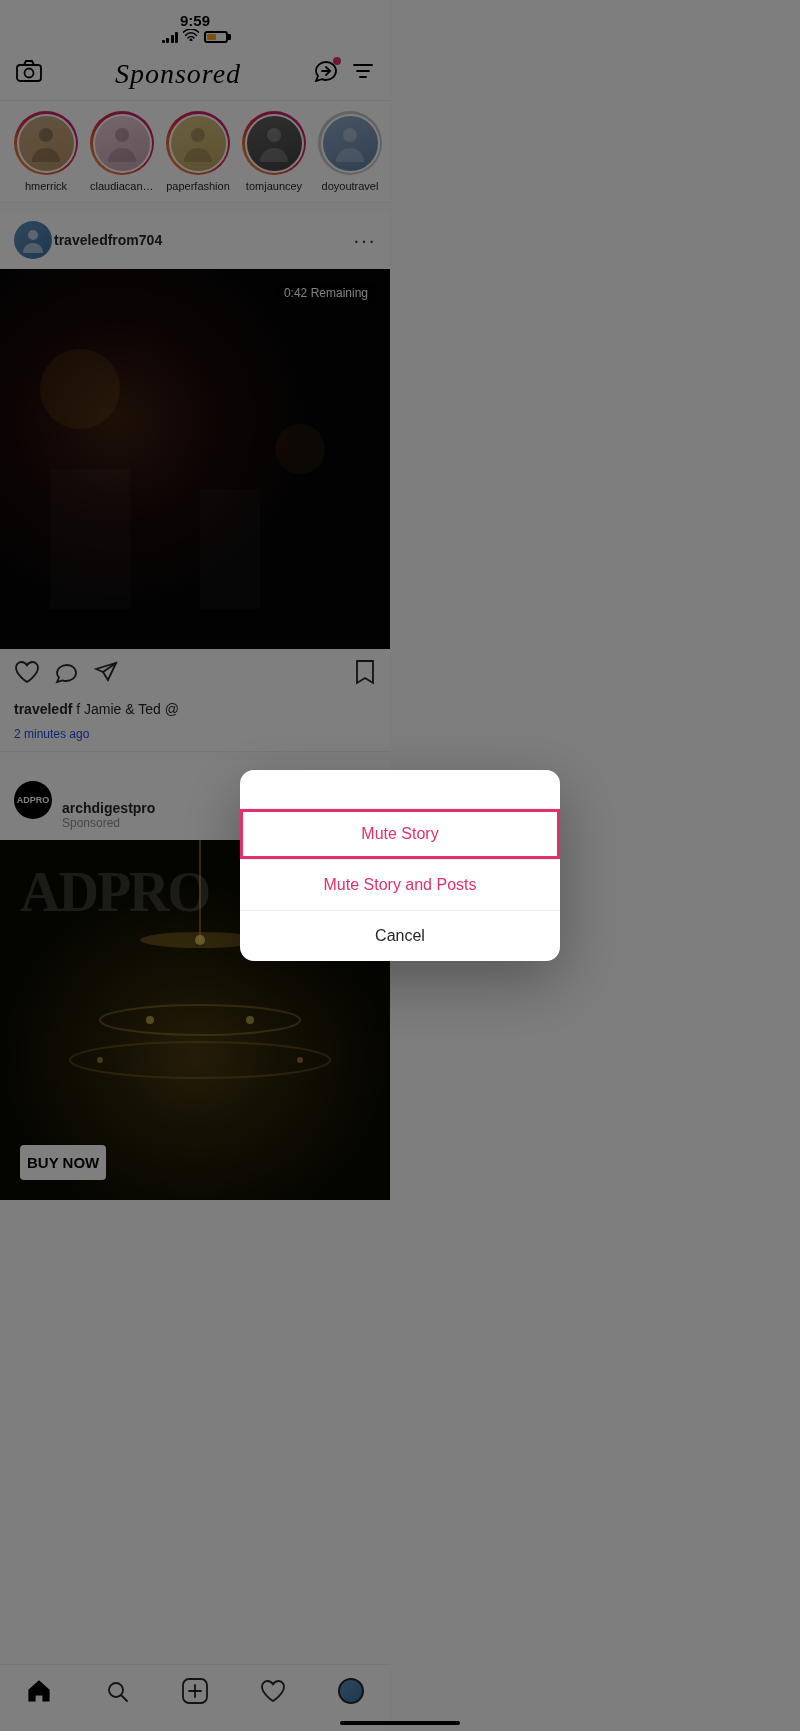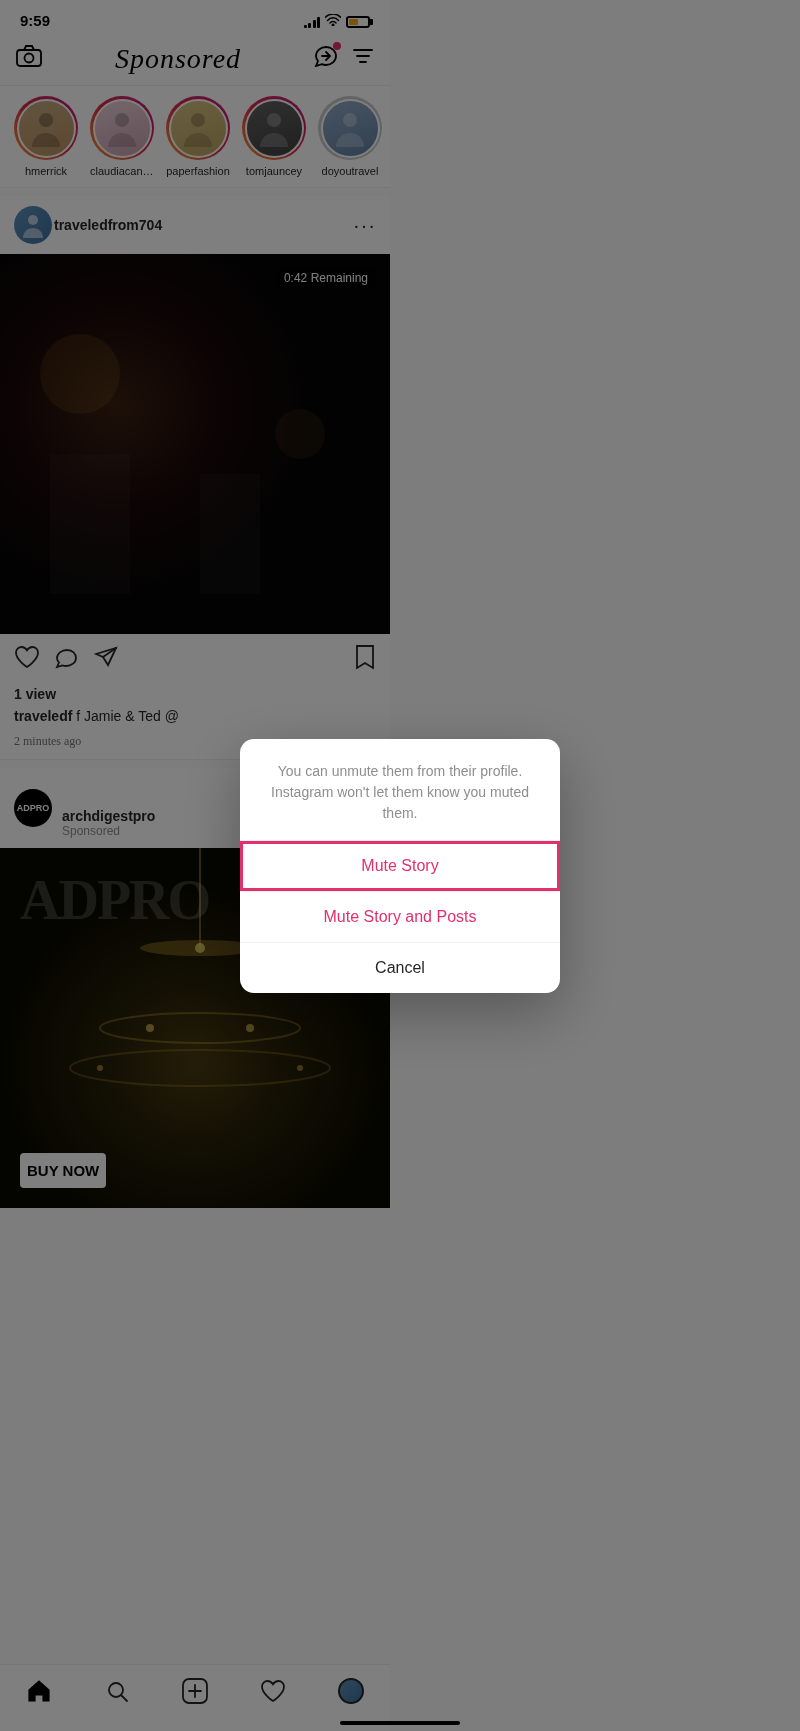--- a/index.html
+++ b/index.html
@@ -11,23 +11,24 @@
       background: #fafafa;
       font-family: -apple-system, BlinkMacSystemFont, 'Segoe UI', sans-serif;
       overflow-x: hidden;
       position: relative;
     }
 
     
     .status-bar {
       display: flex;
       justify-content: space-between;
-      align-items: flex-end;
+      align-items: center;
       padding: 12px 20px 6px;
       background: #fff;
+      flex-direction: column;
     }
     .status-time {
       font-size: 15px;
       font-weight: 600;
       color: #000;
     }
     .status-icons {
       display: flex;
       align-items: center;
       gap: 5px;
@@ -278,22 +279,21 @@
     }
     .comment-emojis {
       display: flex;
       gap: 10px;
       align-items: center;
       font-size: 18px;
     }
     .post-time {
       padding: 4px 14px 10px;
       font-size: 12px;
-      color: #737373;
-      font-family: Liberation Serif, serif;
+      color: #1d4ed8;
     }
 
     
     .sponsored-post {
       background: #fff;
       margin-top: 8px;
     }
     .sponsored-header {
       display: flex;
       align-items: center;
@@ -619,21 +619,20 @@
         <path d="M22 3L14 20L9 12L2 9L22 3Z" stroke="#262626" stroke-width="1.8" fill="none"></path>
       </svg>
     </span>
     <span class="action-icon bookmark">
       <svg width="22" height="26" viewBox="0 0 22 26" fill="none">
         <path d="M3 2h16v22l-8-5-8 5V2z" stroke="#262626" stroke-width="1.8" fill="none"></path>
       </svg>
     </span>
   </div>
 
-  <div class="post-likes">1 view</div>
   <div class="post-caption">
     <strong style="font-weight:600">traveledf</strong>
     <span>f Jamie &amp; Ted @</span>
   </div>
 
   <div class="post-time">2 minutes ago</div>
 </div>
 
 <div class="sponsored-post">
   <div class="sponsored-header">
@@ -673,21 +672,20 @@
     </div>
     <div style="position:absolute;bottom:20px;left:20px;z-index:2">
       <div style="background:#fff;color:#000;font-size:15px;font-weight:800;padding:9px 7px;border-radius:4px;display:inline-block">BUY NOW</div>
     </div>
   </div>
 </div>
 
 <div class="modal-overlay">
   <div class="modal">
     <div class="modal-content">
-      <div class="modal-subtitle">You can unmute them from their profile. Instagram won't let them know you muted them.</div>
     </div>
     <div class="modal-divider"></div>
     <button class="modal-btn mute-story">Mute Story</button>
     <div class="modal-divider"></div>
     <button class="modal-btn mute-all">Mute Story and Posts</button>
     <div class="modal-divider"></div>
     <button class="modal-btn cancel">Cancel</button>
   </div>
 </div>
 

